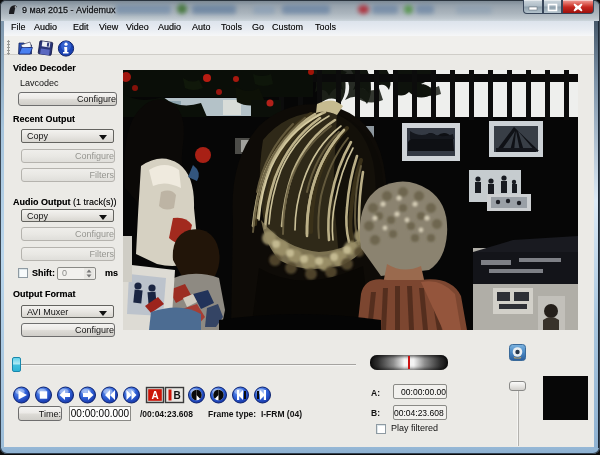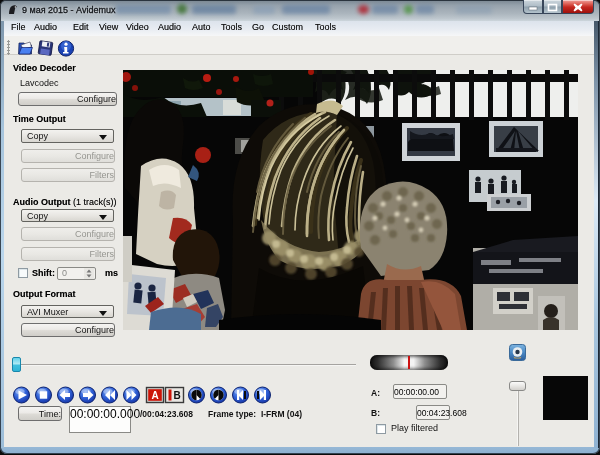--- a/index.html
+++ b/index.html
@@ -107,21 +107,21 @@
 <svg class="abs" style="left:57px;top:40px" width="18" height="17" viewBox="0 0 18 17">
   <circle cx="9" cy="8.5" r="7.6" fill="#1a42b4" stroke="#0c2068" stroke-width="1"></circle>
   <circle cx="9" cy="6" r="5" fill="#3f6fd8" opacity=".7"></circle>
   <circle cx="9" cy="4.2" r="1.6" fill="#fff"></circle>
   <path d="M7.2 7 h3 v5 h1.3 v1.6 H6 v-1.6 h1.4 v-3.4 H7.2 Z" fill="#fff"></path>
 </svg>
 
 <div class="h" style="left:13px;top:63px">Video Decoder</div>
 <div class="t" style="left:20px;top:78px">Lavcodec</div>
 <div class="btn" style="left:18px;top:92px;width:99px;height:14px">Configure</div>
-<div class="h" style="left:13px;top:114px">Time Output</div>
+<div class="h" style="left:13px;top:114px">Recent Output</div>
 <div class="combo" style="left:21px;top:129px;width:93px;height:14px">Copy</div>
 <div class="btn dis" style="left:21px;top:149px;width:94px;height:14px">Configure</div>
 <div class="btn dis" style="left:21px;top:168px;width:94px;height:14px">Filters</div>
 <div class="h" style="left:13px;top:197px">Audio Output <span style="font-weight:normal">(1 track(s))</span></div>
 <div class="combo" style="left:21px;top:209px;width:93px;height:13px">Copy</div>
 <div class="btn dis" style="left:21px;top:227px;width:94px;height:14px">Configure</div>
 <div class="btn dis" style="left:21px;top:247px;width:94px;height:14px">Filters</div>
 <div class="cb" style="left:18px;top:268px"></div>
 <div class="h" style="left:32px;top:268px">Shift:</div>
 <div class="fld" style="left:57px;top:267px;width:39px;height:13px;color:#8a8a88;padding-left:4px;font-size:9px">0
@@ -464,27 +464,27 @@
     <rect x="237" y="10" width="2.2" height="10" fill="#fff"></rect>
     <path d="M244 11 h2 v8 h-2 Z" fill="#0a0a0a"></path>
 
  <use href="#rb" x="262.5" y="15"></use>
     <path d="M260 10 L265 15 L260 20 Z" fill="#fff"></path>
     <rect x="263.8" y="10" width="2.2" height="10" fill="#fff"></rect>
     <path d="M257 11 h2 v8 h-2 Z" fill="#0a0a0a"></path>
 </svg>
 
 <div class="btn" style="left:18px;top:406px;width:44px;height:15px;font-weight:normal;line-height:14px">Time:</div>
-<div class="abs" style="left:69px;top:406px;width:62px;height:27px;background:#fdfdfc;border:1px solid #8a8a86;font-size:12px;color:#000;text-align:center;line-height:14px">00:00:00.000</div>
+<div class="abs" style="left:69px;top:406px;width:62px;height:15px;background:#fdfdfc;border:1px solid #8a8a86;font-size:10px;color:#000;text-align:center;line-height:14px">00:00:00.000</div>
 <div class="t" style="left:140px;top:409px;font-size:8.5px;font-weight:bold">/00:04:23.608</div>
 <div class="t" style="left:208px;top:409px;font-size:8.5px;font-weight:bold">Frame type:&nbsp; I-FRM (04)</div>
 
 <div class="t" style="left:371px;top:388px;font-weight:bold;font-size:8.5px">A:</div>
-<div class="fld" style="left:393px;top:384px;width:54px;height:15px;text-align:left;line-height:14px">00:00:00.00</div>
+<div class="fld" style="left:393px;top:384px;width:54px;height:15px;text-align:right;line-height:14px">00:00:00.00</div>
 <div class="t" style="left:371px;top:408px;font-weight:bold;font-size:8.5px">B:</div>
-<div class="fld" style="left:416px;top:405px;width:34px;height:15px;text-align:right;line-height:14px">00:04:23.608</div>
+<div class="fld" style="left:393px;top:405px;width:54px;height:15px;text-align:left;line-height:14px">00:04:23.608</div>
 <div class="cb" style="left:376px;top:424px;background:#fff"></div>
 <div class="t" style="left:391px;top:423px">Play filtered</div>
 
 <div class="abs" style="left:517px;top:390px;width:2px;height:56px;background:#b4b2ae;border-left:1px solid #f6f6f4"></div>
 <div class="abs" style="left:509px;top:381px;width:17px;height:10px;border:1px solid #8a8a88;border-radius:3px;background:linear-gradient(180deg,#fbfbfa 0%,#e8e7e4 50%,#d2d0cc 100%)"></div>
 
 <div class="abs" style="left:543px;top:376px;width:45px;height:44px;background:#070707"></div>
 
 </body></html>

